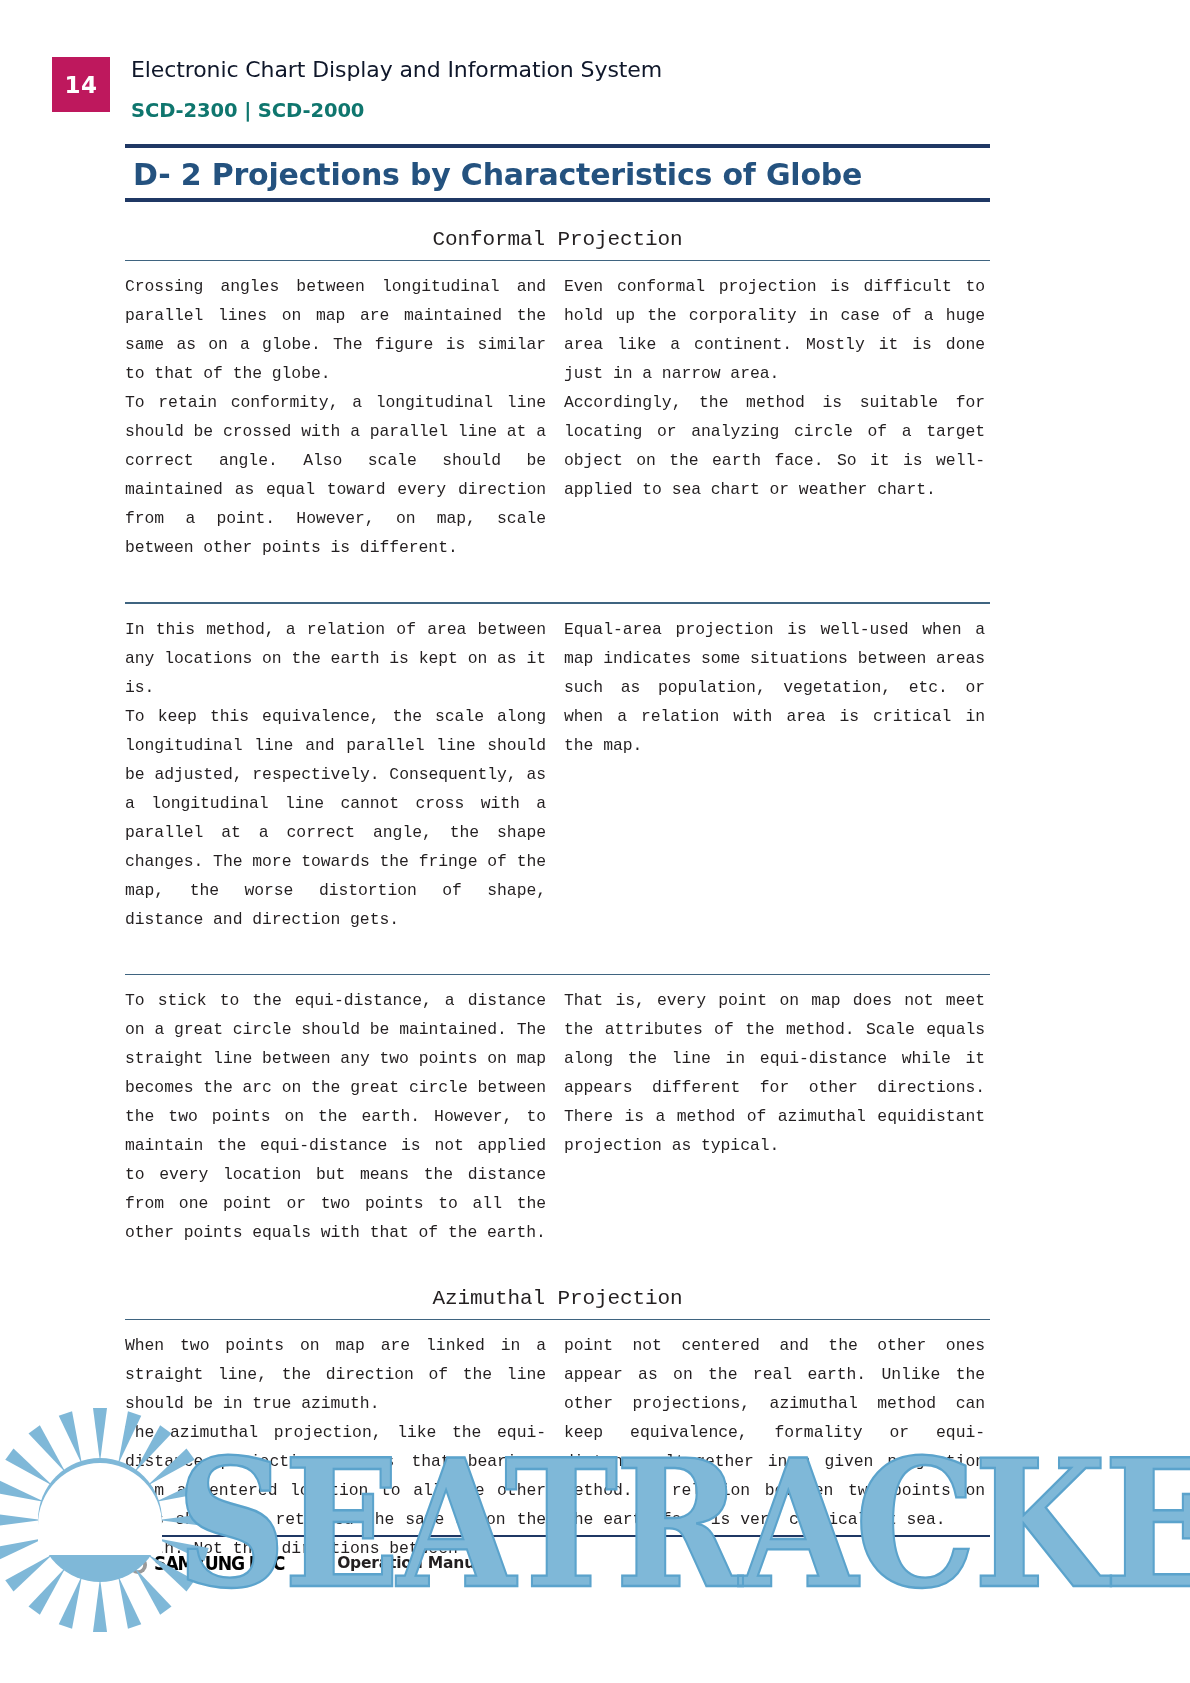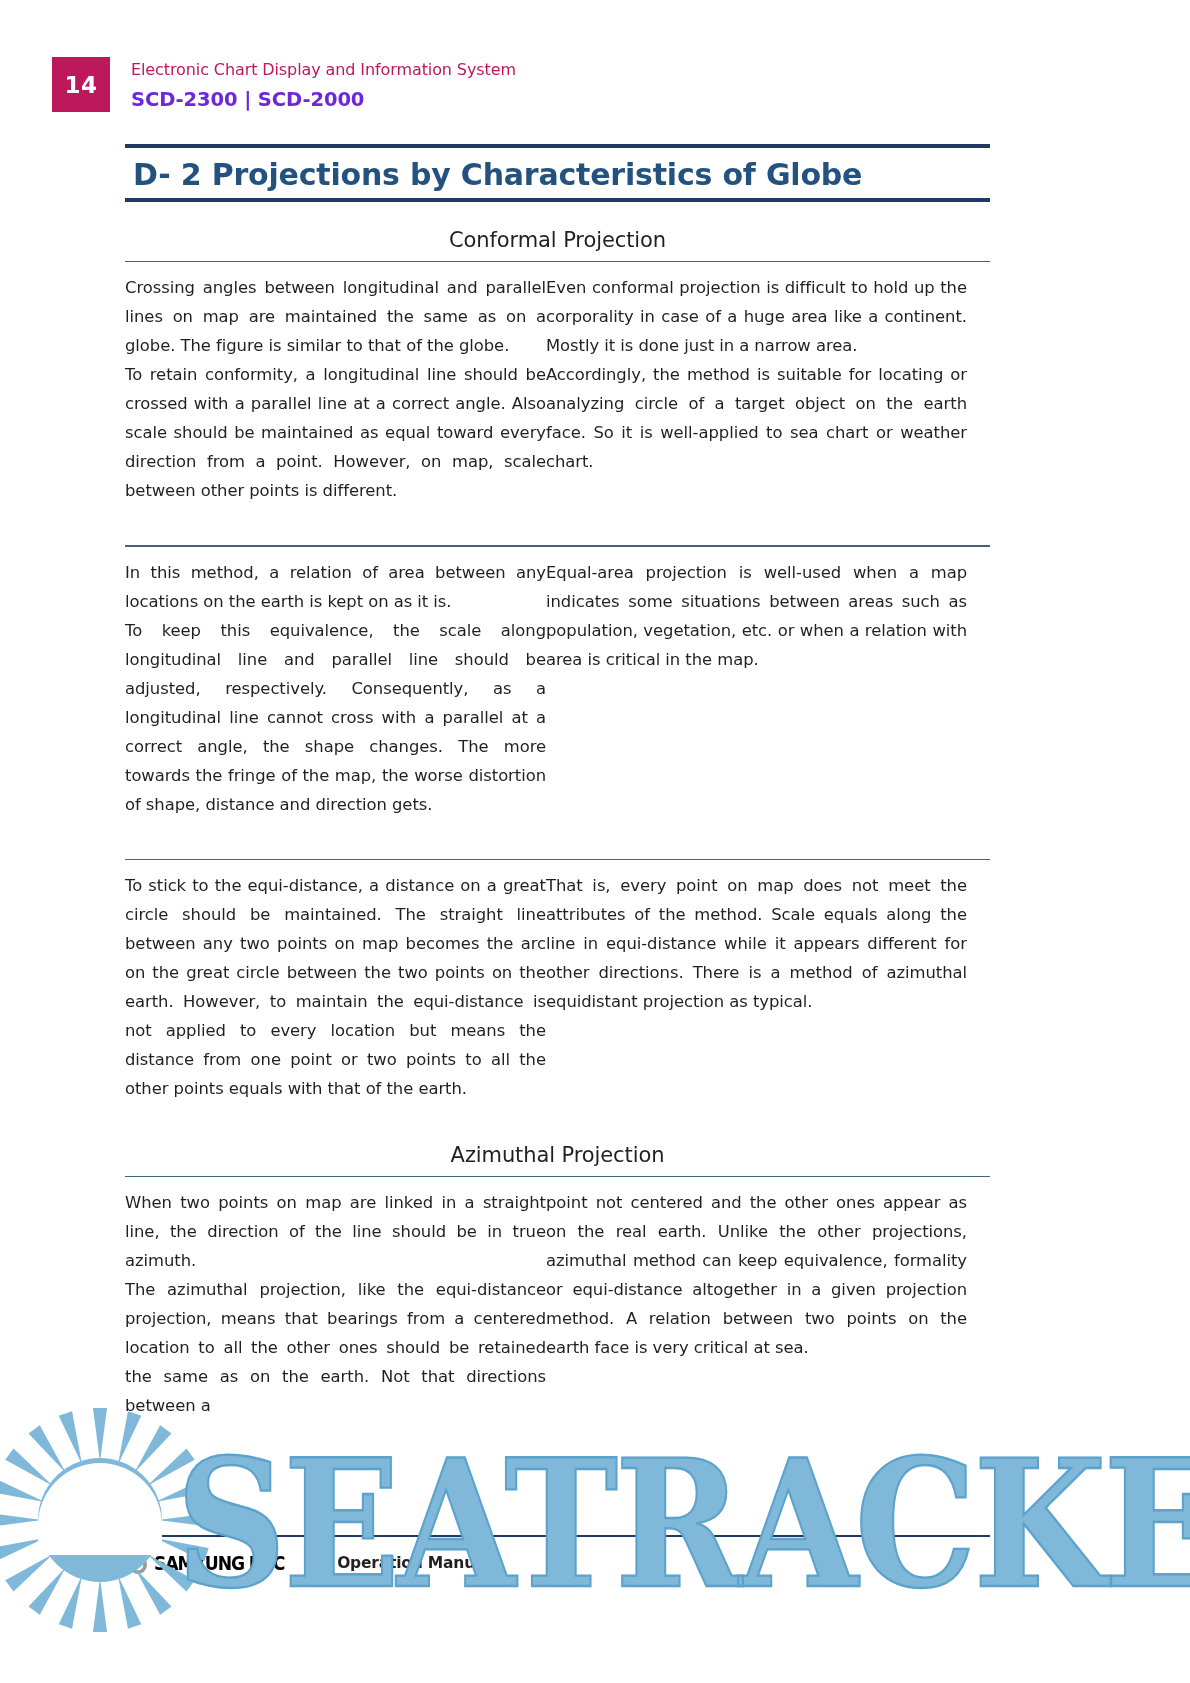--- a/index.html
+++ b/index.html
@@ -43,31 +43,31 @@
     align-items: center;
     justify-content: center;
     letter-spacing: 0.5px;
   }
   .header-text {
     position: absolute;
     left: 131px;
     top: 55px;
   }
   .header-title {
-    font-size: 16px;
-    color: #be185d;
+    font-size: 22px;
+    color: #0f172a;
     line-height: 30px;
     letter-spacing: -0.1px;
   }
   .header-subtitle {
     font-size: 19.5px;
     font-weight: bold;
-    color: #6d28d9;
+    color: #0f766e;
     line-height: 30px;
-    margin-top: 0;
+    margin-top: 11px;
     letter-spacing: -0.1px;
   }
 
   
   .chapter-block {
     position: absolute;
     left: 125px;
     top: 144px;
     width: 865px;
   }
@@ -88,38 +88,40 @@
     background: #1f3864;
     width: 100%;
   }
 
   
   .content {
     position: absolute;
     left: 125px;
     top: 222px;
     width: 865px;
+    font-family: Liberation Mono, monospace;
   }
   .section {
     width: 100%;
   }
   .section-heading {
     text-align: center;
     font-size: 21px;
     color: #231f20;
     padding: 6px 0 9px 0;
     letter-spacing: -0.1px;
   }
   .rule-thin {
     height: 1.3px;
     background: #3f6480;
     width: 100%;
   }
   .columns {
     display: flex;
+    gap: 18px;
     padding-top: 11px;
   }
   .col {
     width: 421px;
     flex: 0 0 421px;
   }
   .col p {
     margin: 0;
     text-align: justify;
     text-justify: inter-word;

